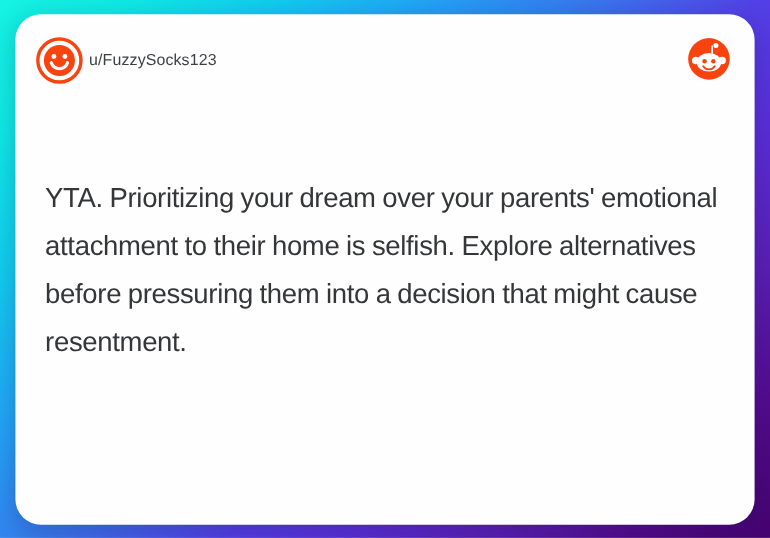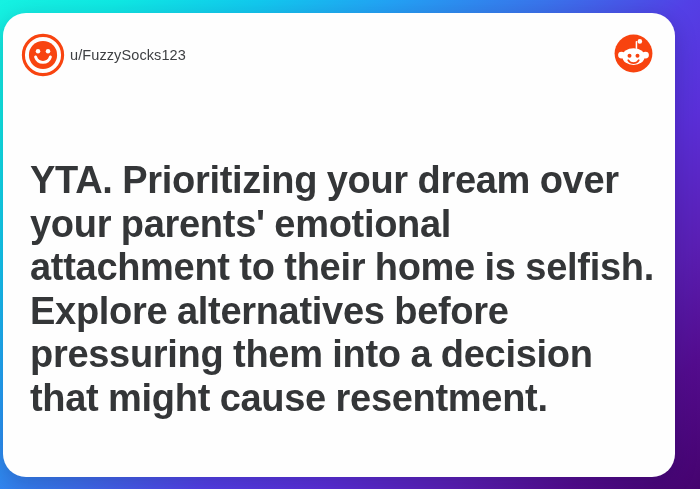--- a/index.html
+++ b/index.html
@@ -29,21 +29,21 @@
         #5340e6 58%,
         #5a2fd8 68%,
         #5a1fb4 79%,
         #530c8e 89%,
         #45036e 100%);
   }
 
   
   #card {
     position: absolute;
-    left: 3px;
+    left: 14px;
     top: 13px;
     width: 672px;
     height: 464px;
     box-sizing: border-box;
     background: #fefefe;
     border-radius: 23px;
     box-shadow: 0 6px 22px rgba(20, 10, 60, 0.22);
     overflow: hidden;
     padding-left: 17px;
   }
@@ -87,24 +87,24 @@
   
   #post-body {
     position: absolute;
     left: 27px;
     top: 146px;
     width: 626px;
   }
 
   #post-text {
     margin: 0;
-    font-size: 38px;
+    font-size: 25px;
     line-height: 43.5px;
     color: #343638;
-    font-weight: 700;
+    font-weight: 400;
     letter-spacing: -0.3px;
     word-spacing: -0.6px;
   }
 </style>
 </head>
 <body>
 
 <div id="backdrop">
 
   <div id="card">

